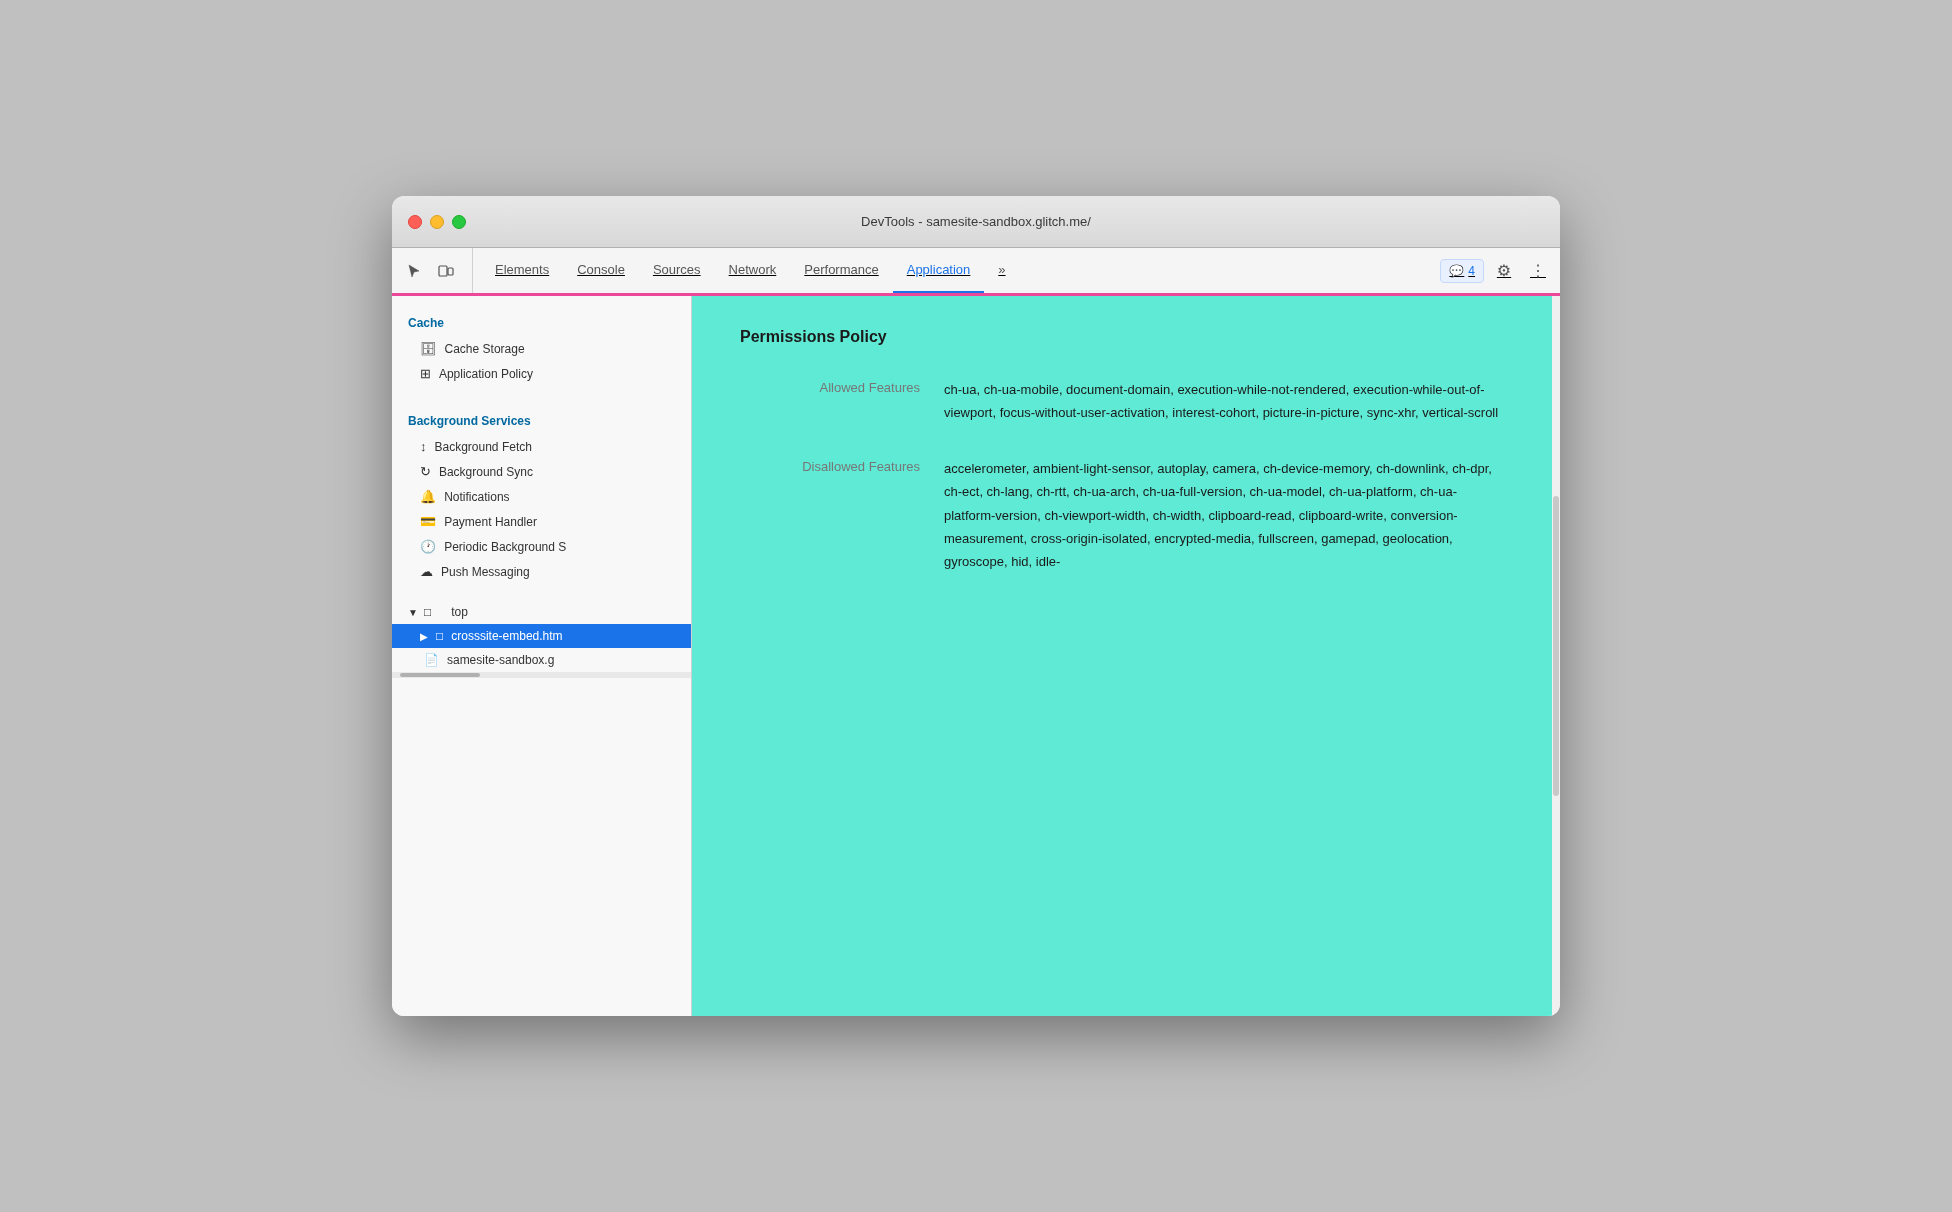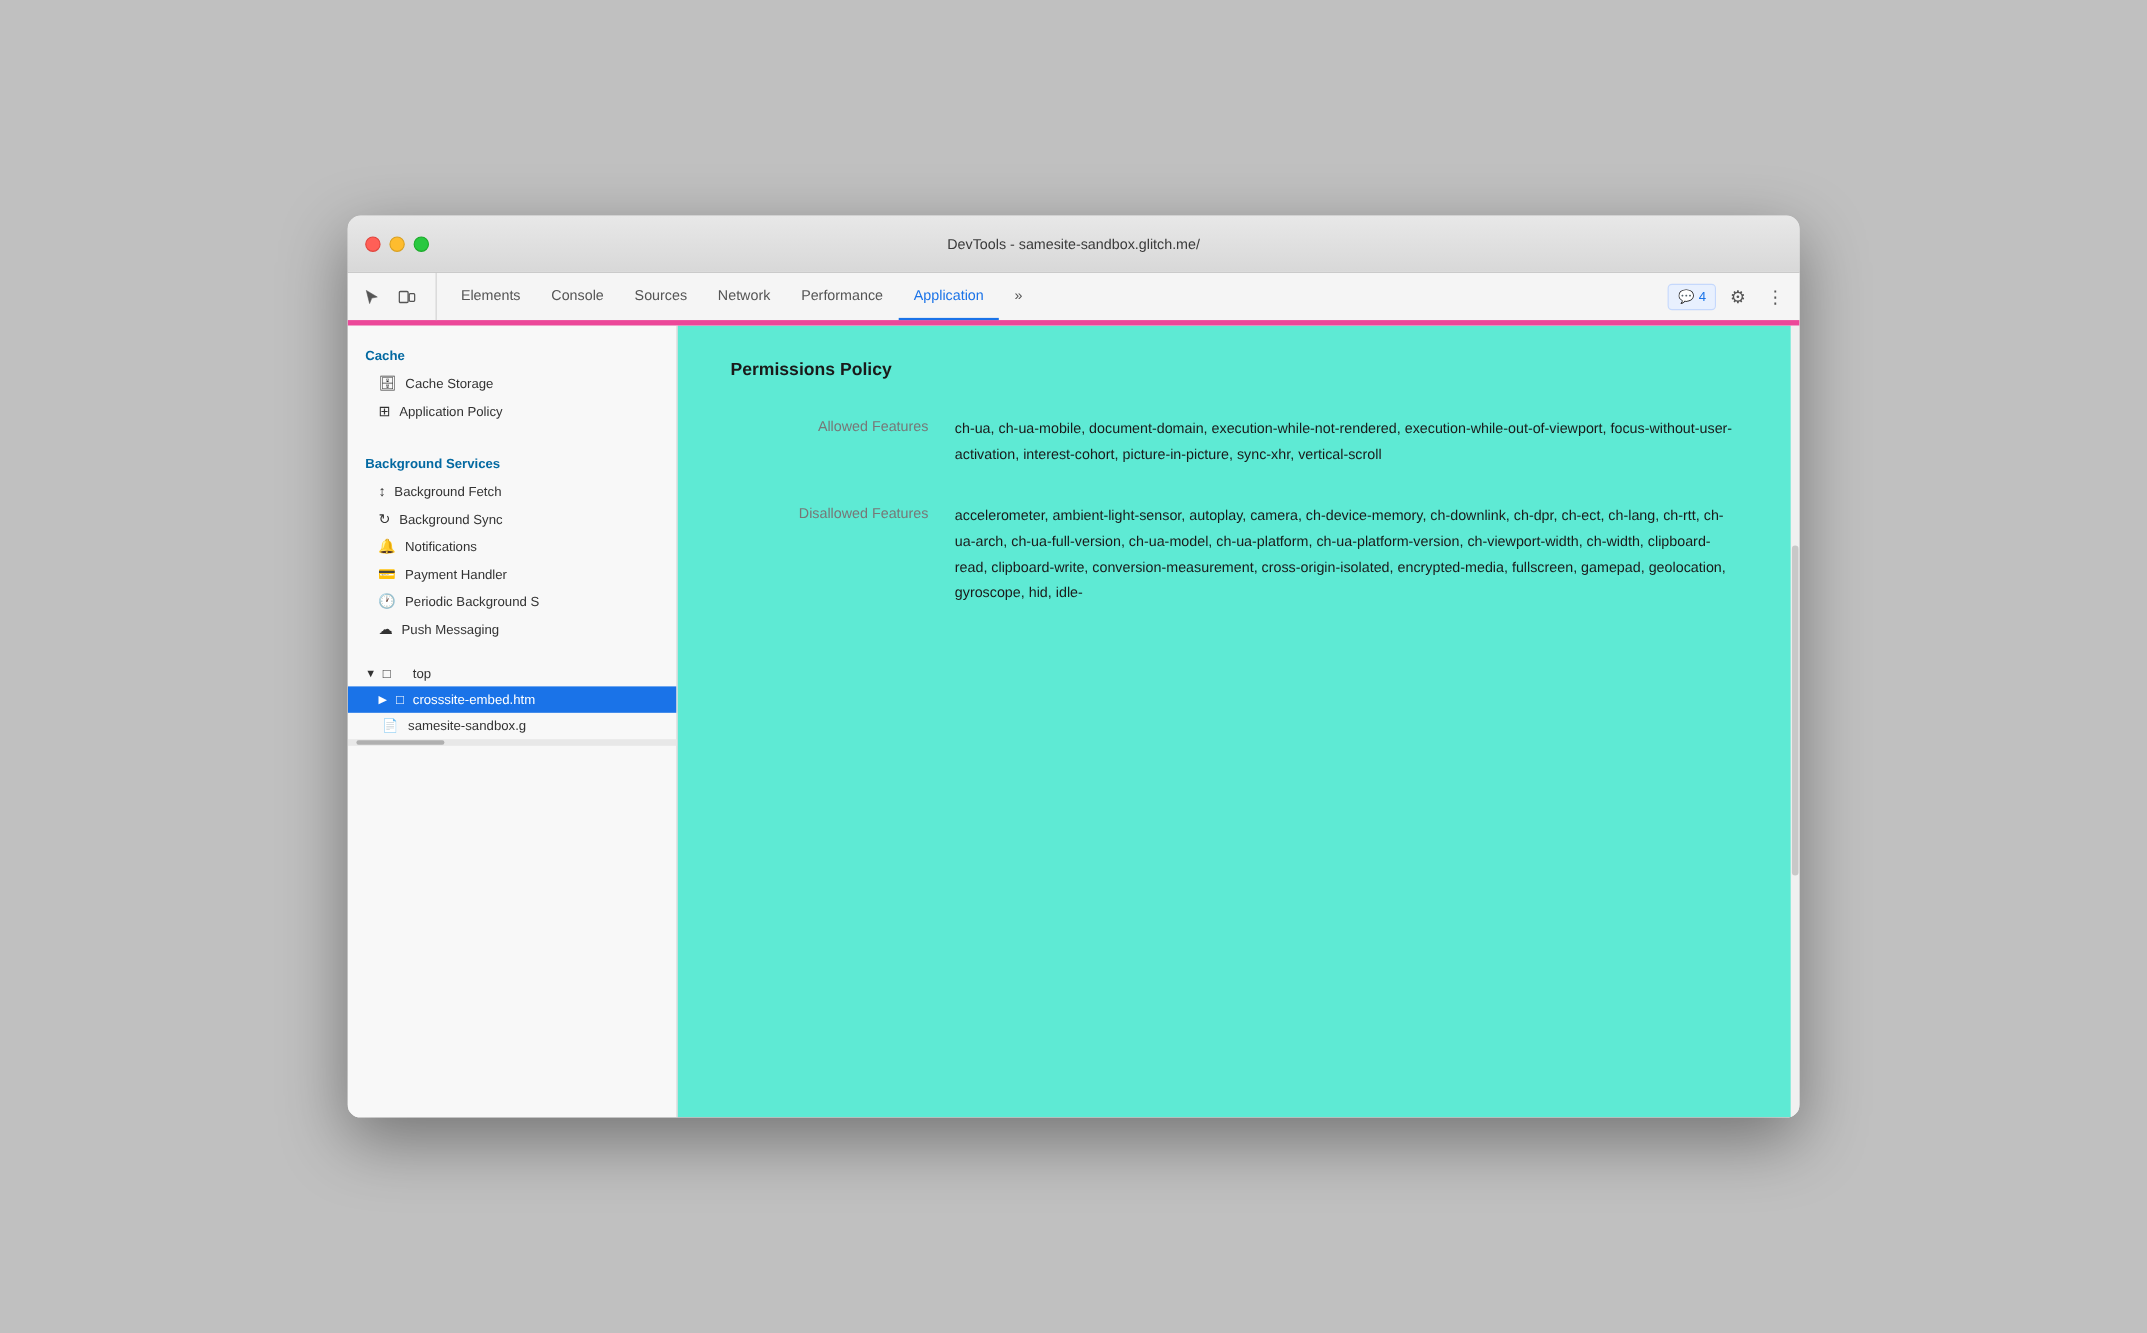--- a/index.html
+++ b/index.html
@@ -5,21 +5,21 @@
     * { box-sizing: border-box; margin: 0; padding: 0; }
     body {
       background: #c0c0c0;
       display: flex;
       align-items: center;
       justify-content: center;
       min-height: 100vh;
       font-family: -apple-system, BlinkMacSystemFont, 'Helvetica Neue', Arial, sans-serif;
     }
     .window {
-      width: 1320px;
+      width: 1168px;
       min-height: 820px;
       background: #f0f0f0;
       border-radius: 12px;
       box-shadow: 0 20px 60px rgba(0,0,0,0.4);
       overflow: hidden;
       display: flex;
       flex-direction: column;
     }
     .title-bar {
       background: linear-gradient(to bottom, #e8e8e8, #d8d8d8);
@@ -46,25 +46,26 @@
     .tl-red { background: #ff5f57; border: 1px solid #e0443c; }
     .tl-yellow { background: #febc2e; border: 1px solid #d9a020; }
     .tl-green { background: #28c840; border: 1px solid #1aab29; }
     .title-bar-text {
       font-size: 13px;
       color: #3a3a3a;
       font-weight: 500;
     }
     .toolbar {
       background: #f5f5f5;
-      border-bottom: 5px solid #ec4899;
+      border-bottom: 3px solid #ec4899;
       display: flex;
       align-items: stretch;
       height: 48px;
       padding: 0 8px;
+      text-decoration: underline;
     }
     .toolbar-icons {
       display: flex;
       align-items: center;
       gap: 4px;
       padding-right: 12px;
       border-right: 1px solid #d0d0d0;
       margin-right: 8px;
     }
     .toolbar-icon-btn {

